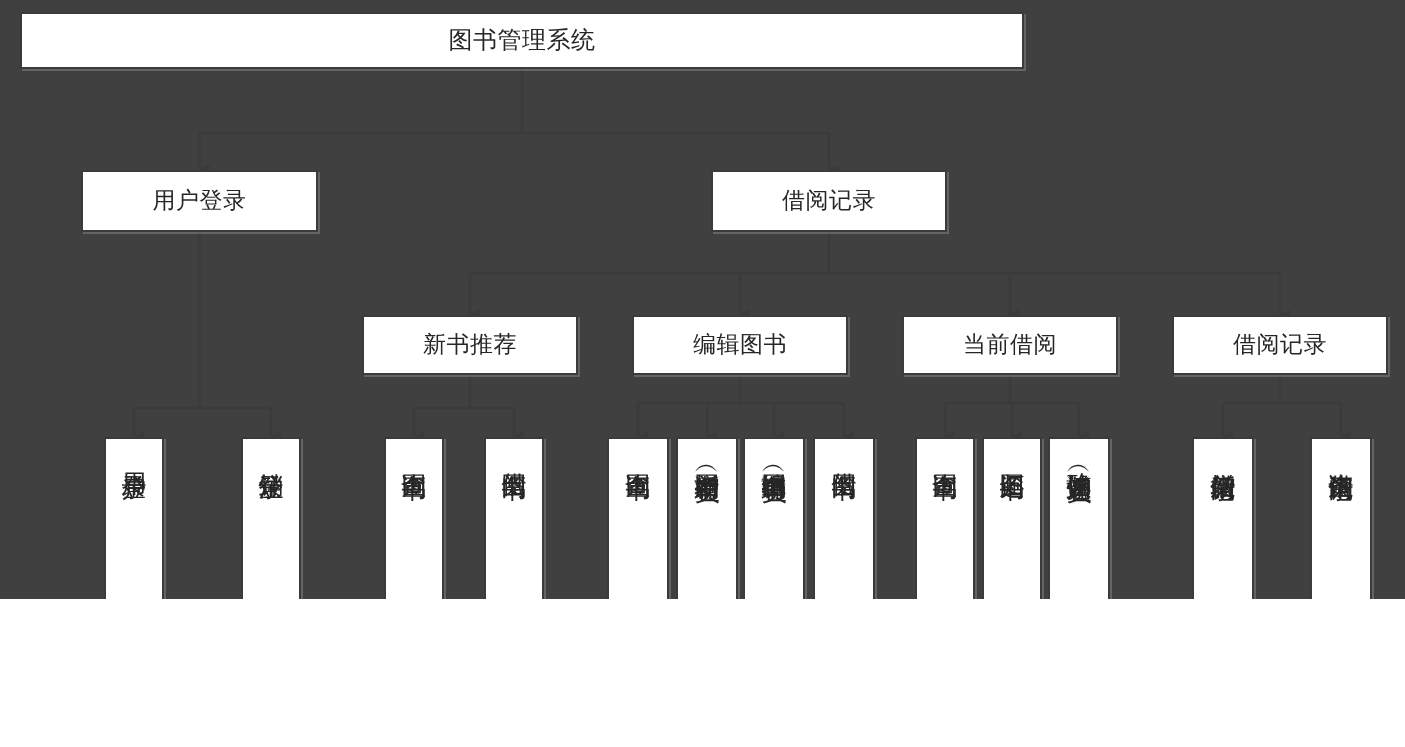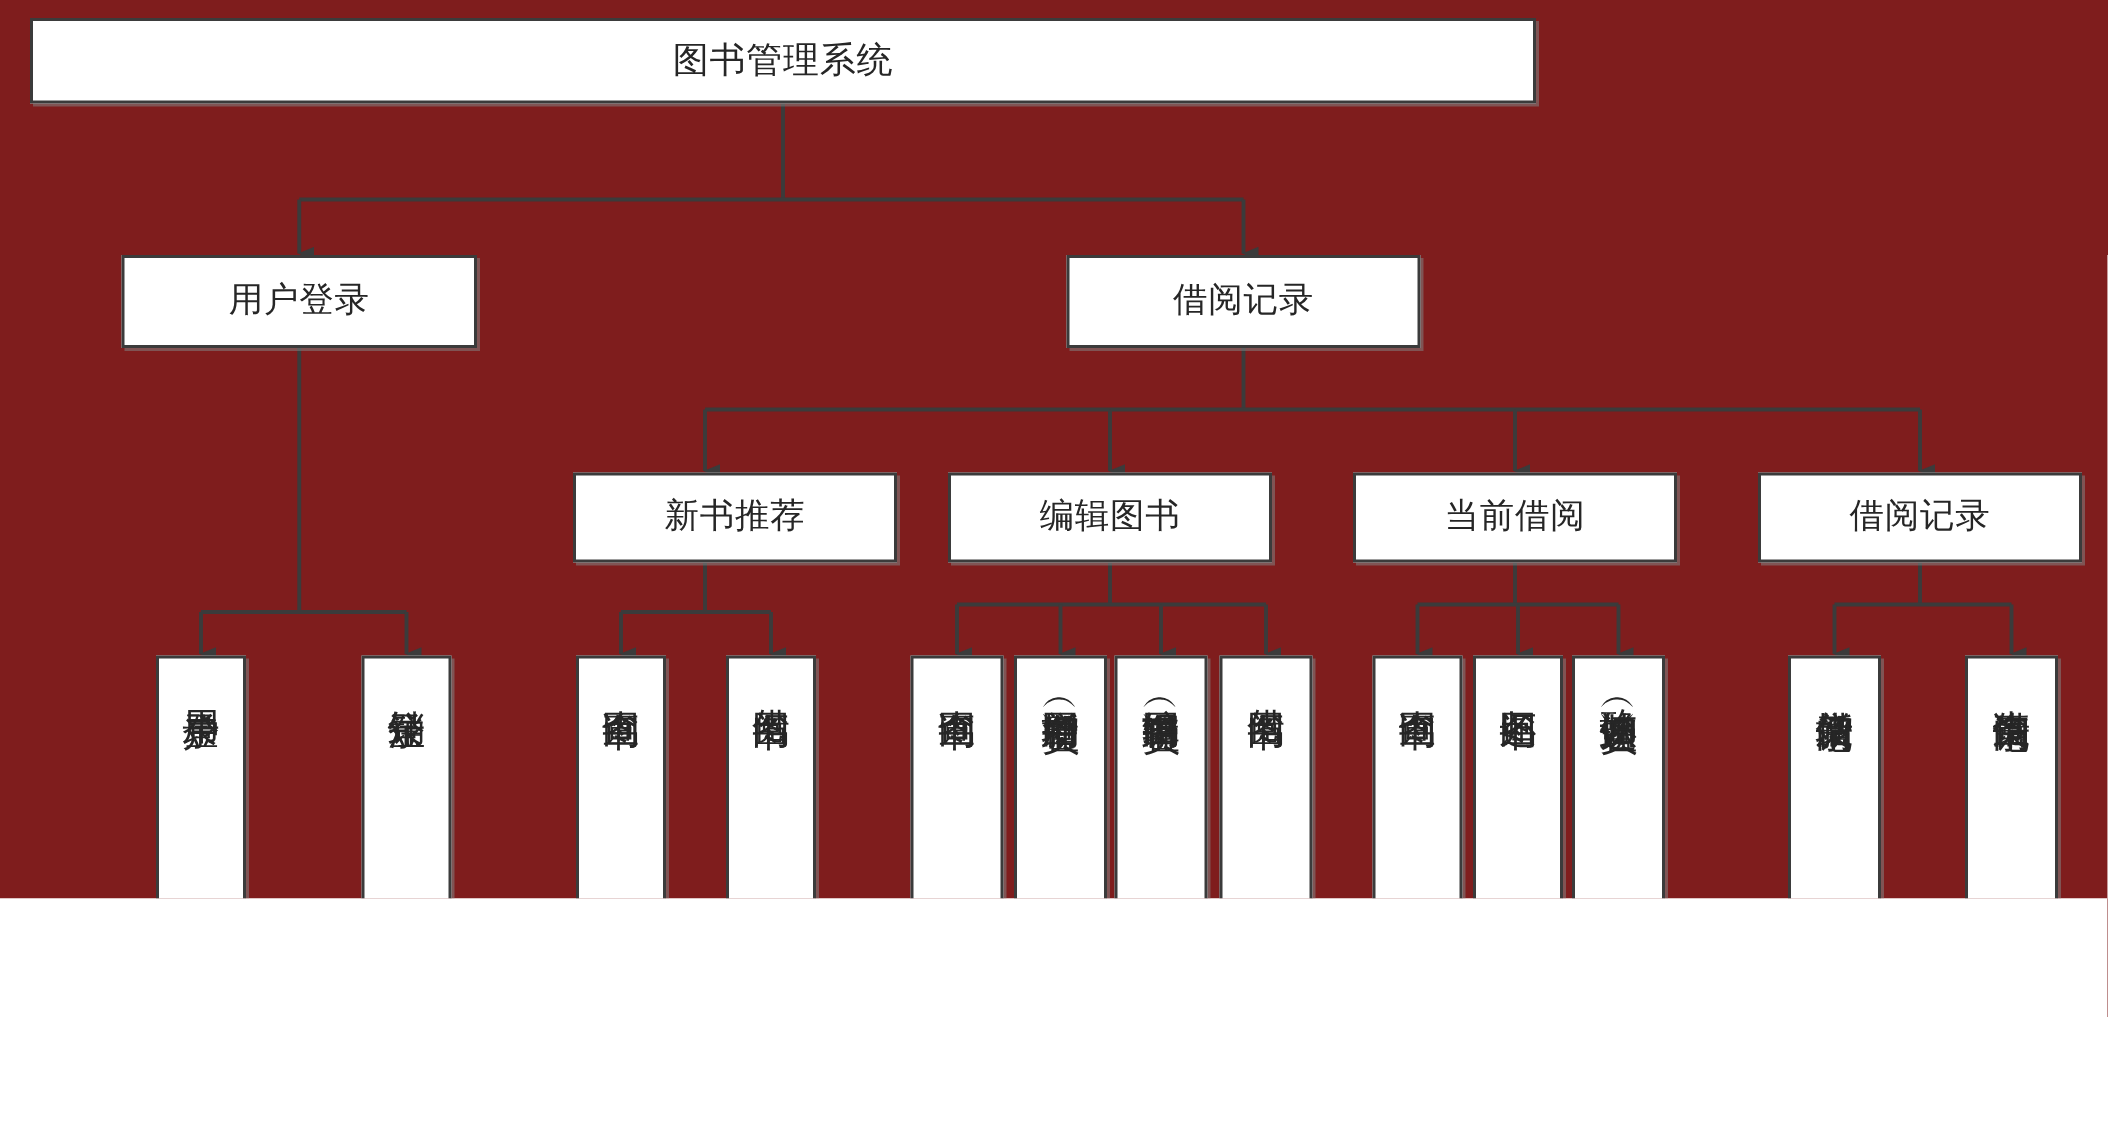--- a/index.html
+++ b/index.html
@@ -7,21 +7,21 @@
     padding: 0;
     background: #ffffff;
   }
   body {
     font-family: "DejaVu Sans", "Liberation Sans", sans-serif;
   }
   #canvas {
     position: relative;
     width: 1405px;
     height: 599px;
-    background: #7f1d1d;
+    background: #404040;
     overflow: hidden;
   }
   svg#wires {
     position: absolute;
     left: 0;
     top: 0;
     width: 1405px;
     height: 747px;
     pointer-events: none;
   }
@@ -119,27 +119,27 @@
   <div id="node-layer">
       <div class="node horiz root" style="left: 20px; top: 12px; width: 1004px; height: 57px;">
         <span class="label">图书管理系统</span>
       </div>
       <div class="node horiz" style="left: 81px; top: 170px; width: 237px; height: 62px;">
         <span class="label">用户登录</span>
       </div>
       <div class="node horiz" style="left: 711px; top: 170px; width: 236px; height: 62px;">
         <span class="label">借阅记录</span>
       </div>
-      <div class="node horiz" style="left: 362px; top: 315px; width: 216px; height: 60px; margin-left: 20px;">
+      <div class="node horiz" style="left: 362px; top: 315px; width: 216px; height: 60px;">
         <span class="label">新书推荐</span>
       </div>
       <div class="node horiz" style="left: 632px; top: 315px; width: 216px; height: 60px;">
         <span class="label">编辑图书</span>
       </div>
-      <div class="node horiz" style="left: 902px; top: 315px; width: 216px; height: 60px;">
+      <div class="node horiz" style="left: 902px; top: 315px; width: 216px; height: 60px; font-family: Liberation Serif, serif;">
         <span class="label">当前借阅</span>
       </div>
       <div class="node horiz" style="left: 1172px; top: 315px; width: 216px; height: 60px;">
         <span class="label">借阅记录</span>
       </div>
       <div class="node vert" style="left: 104px; top: 437px; width: 60px; height: 298px;">
         <span class="label">用户登录</span>
       </div>
       <div class="node vert" style="left: 241px; top: 437px; width: 60px; height: 298px;">
         <span class="label">注销登录</span>

